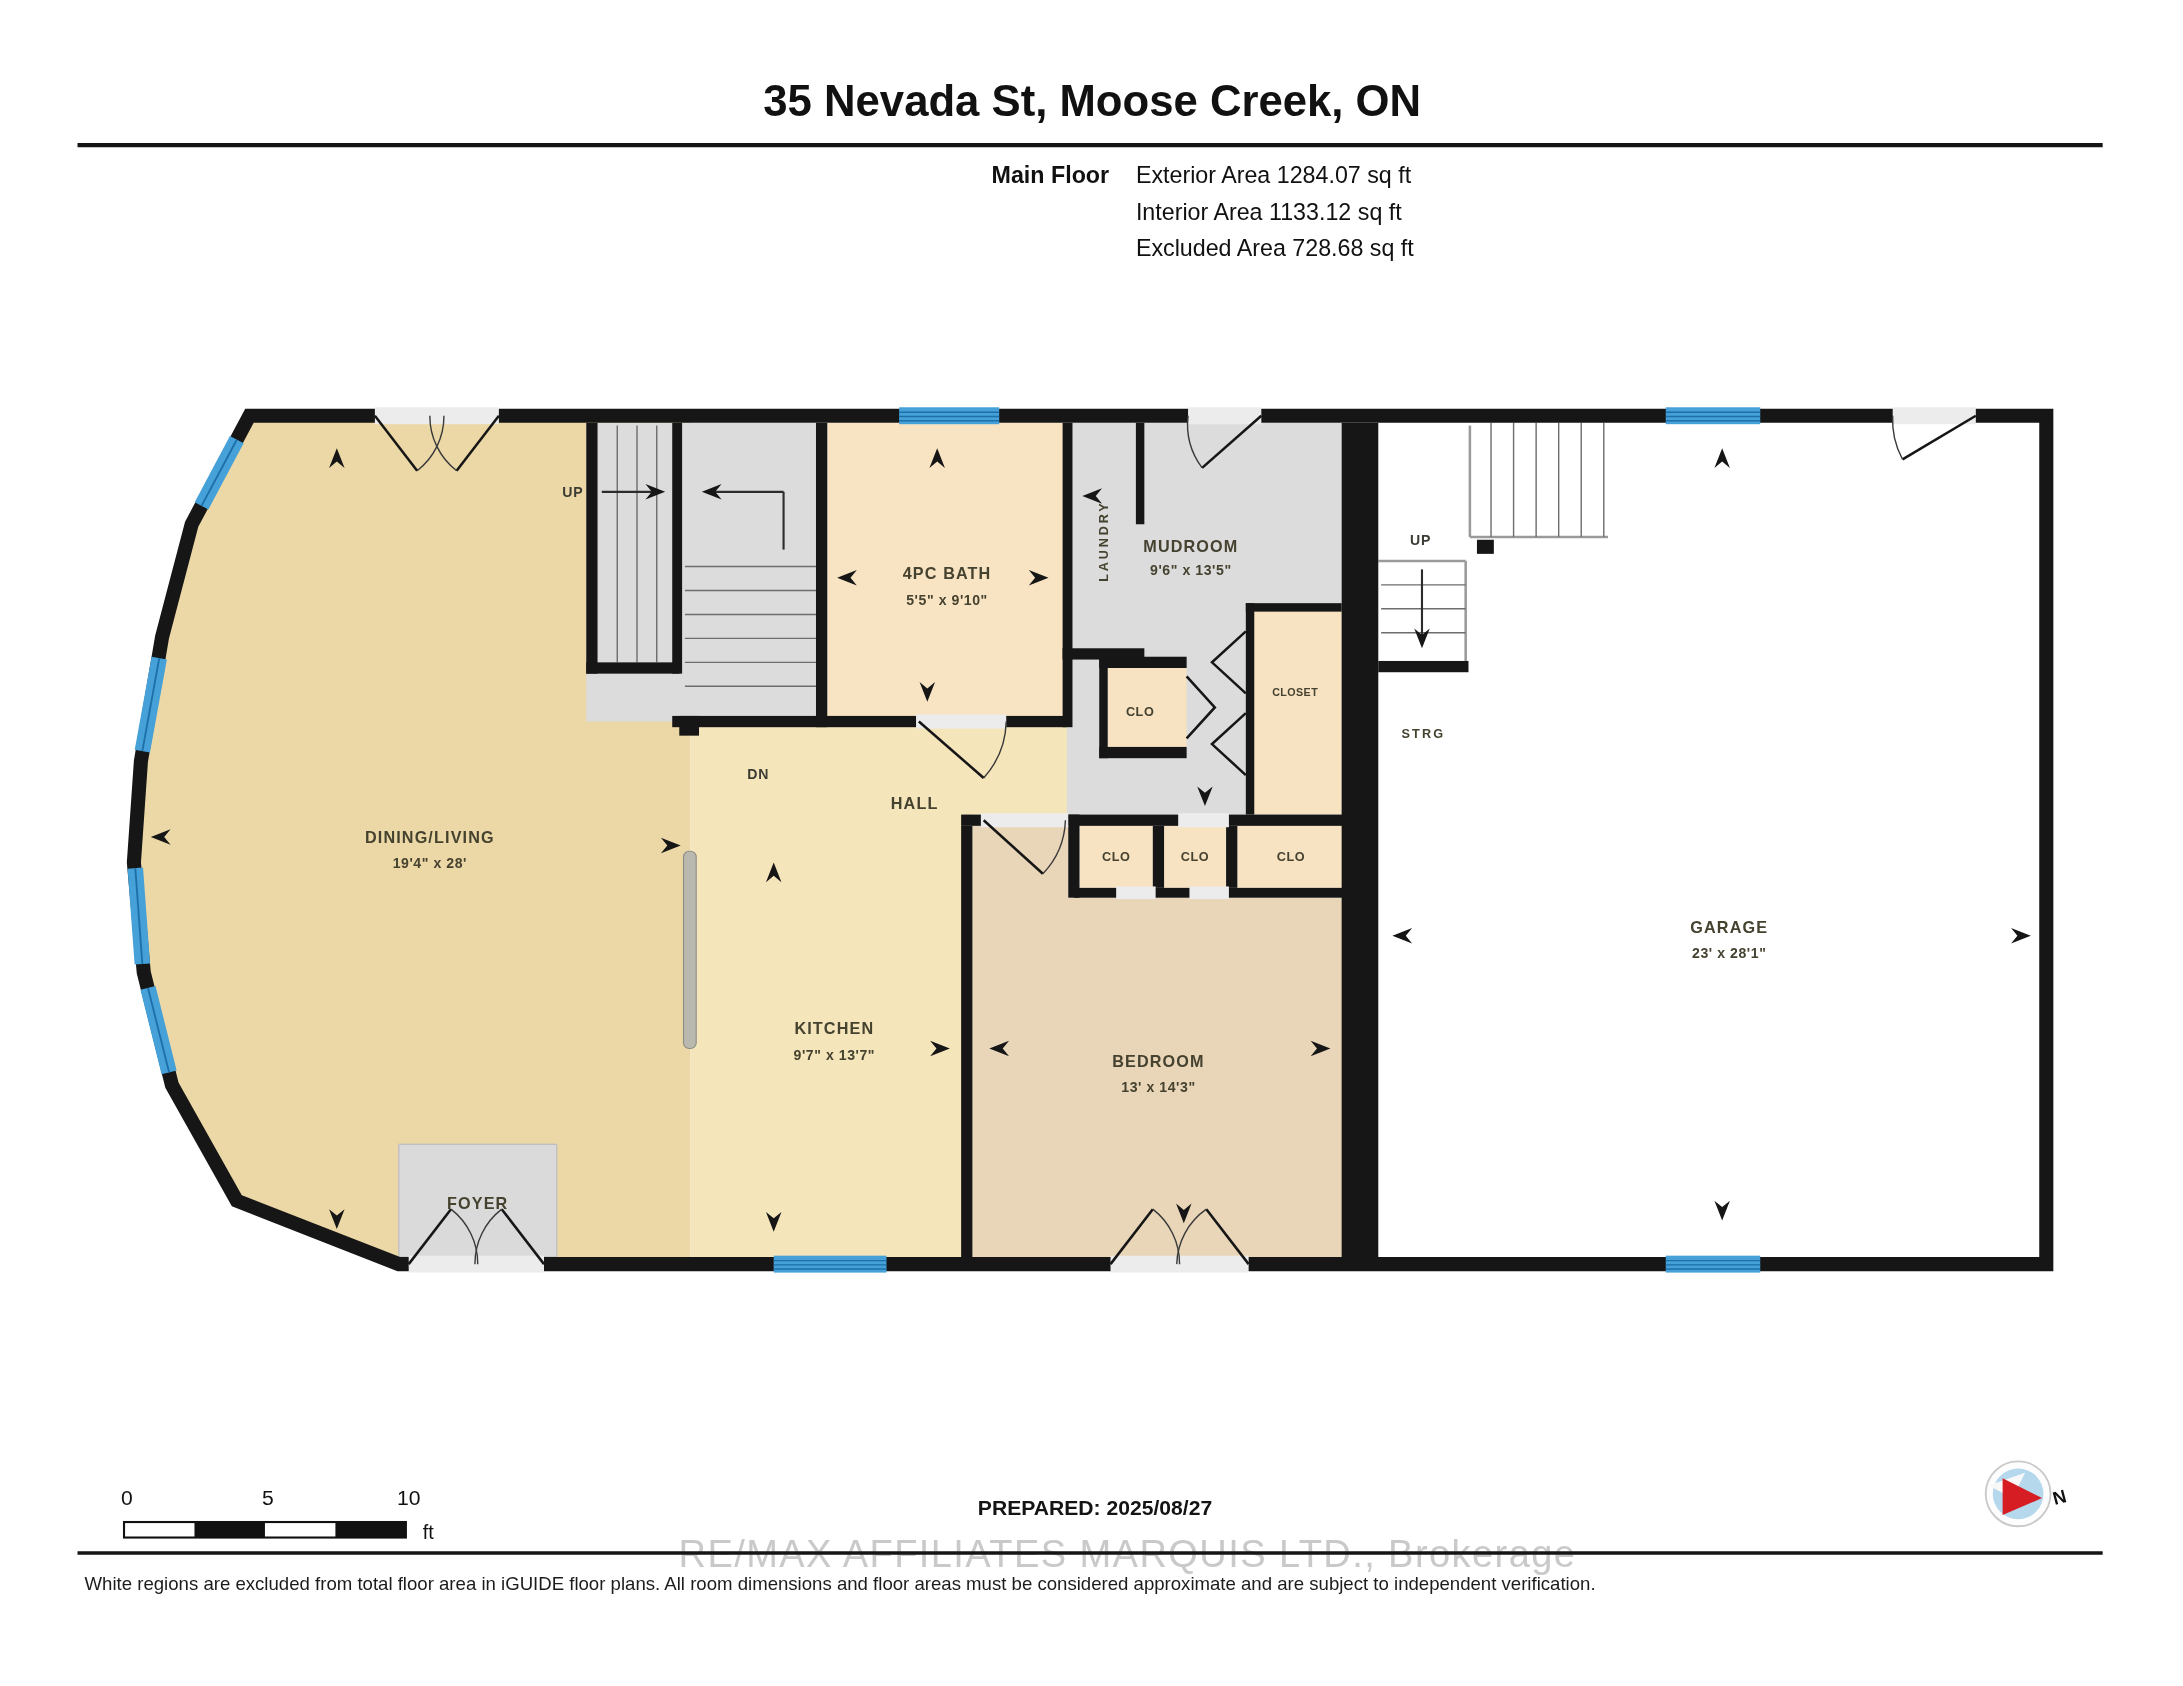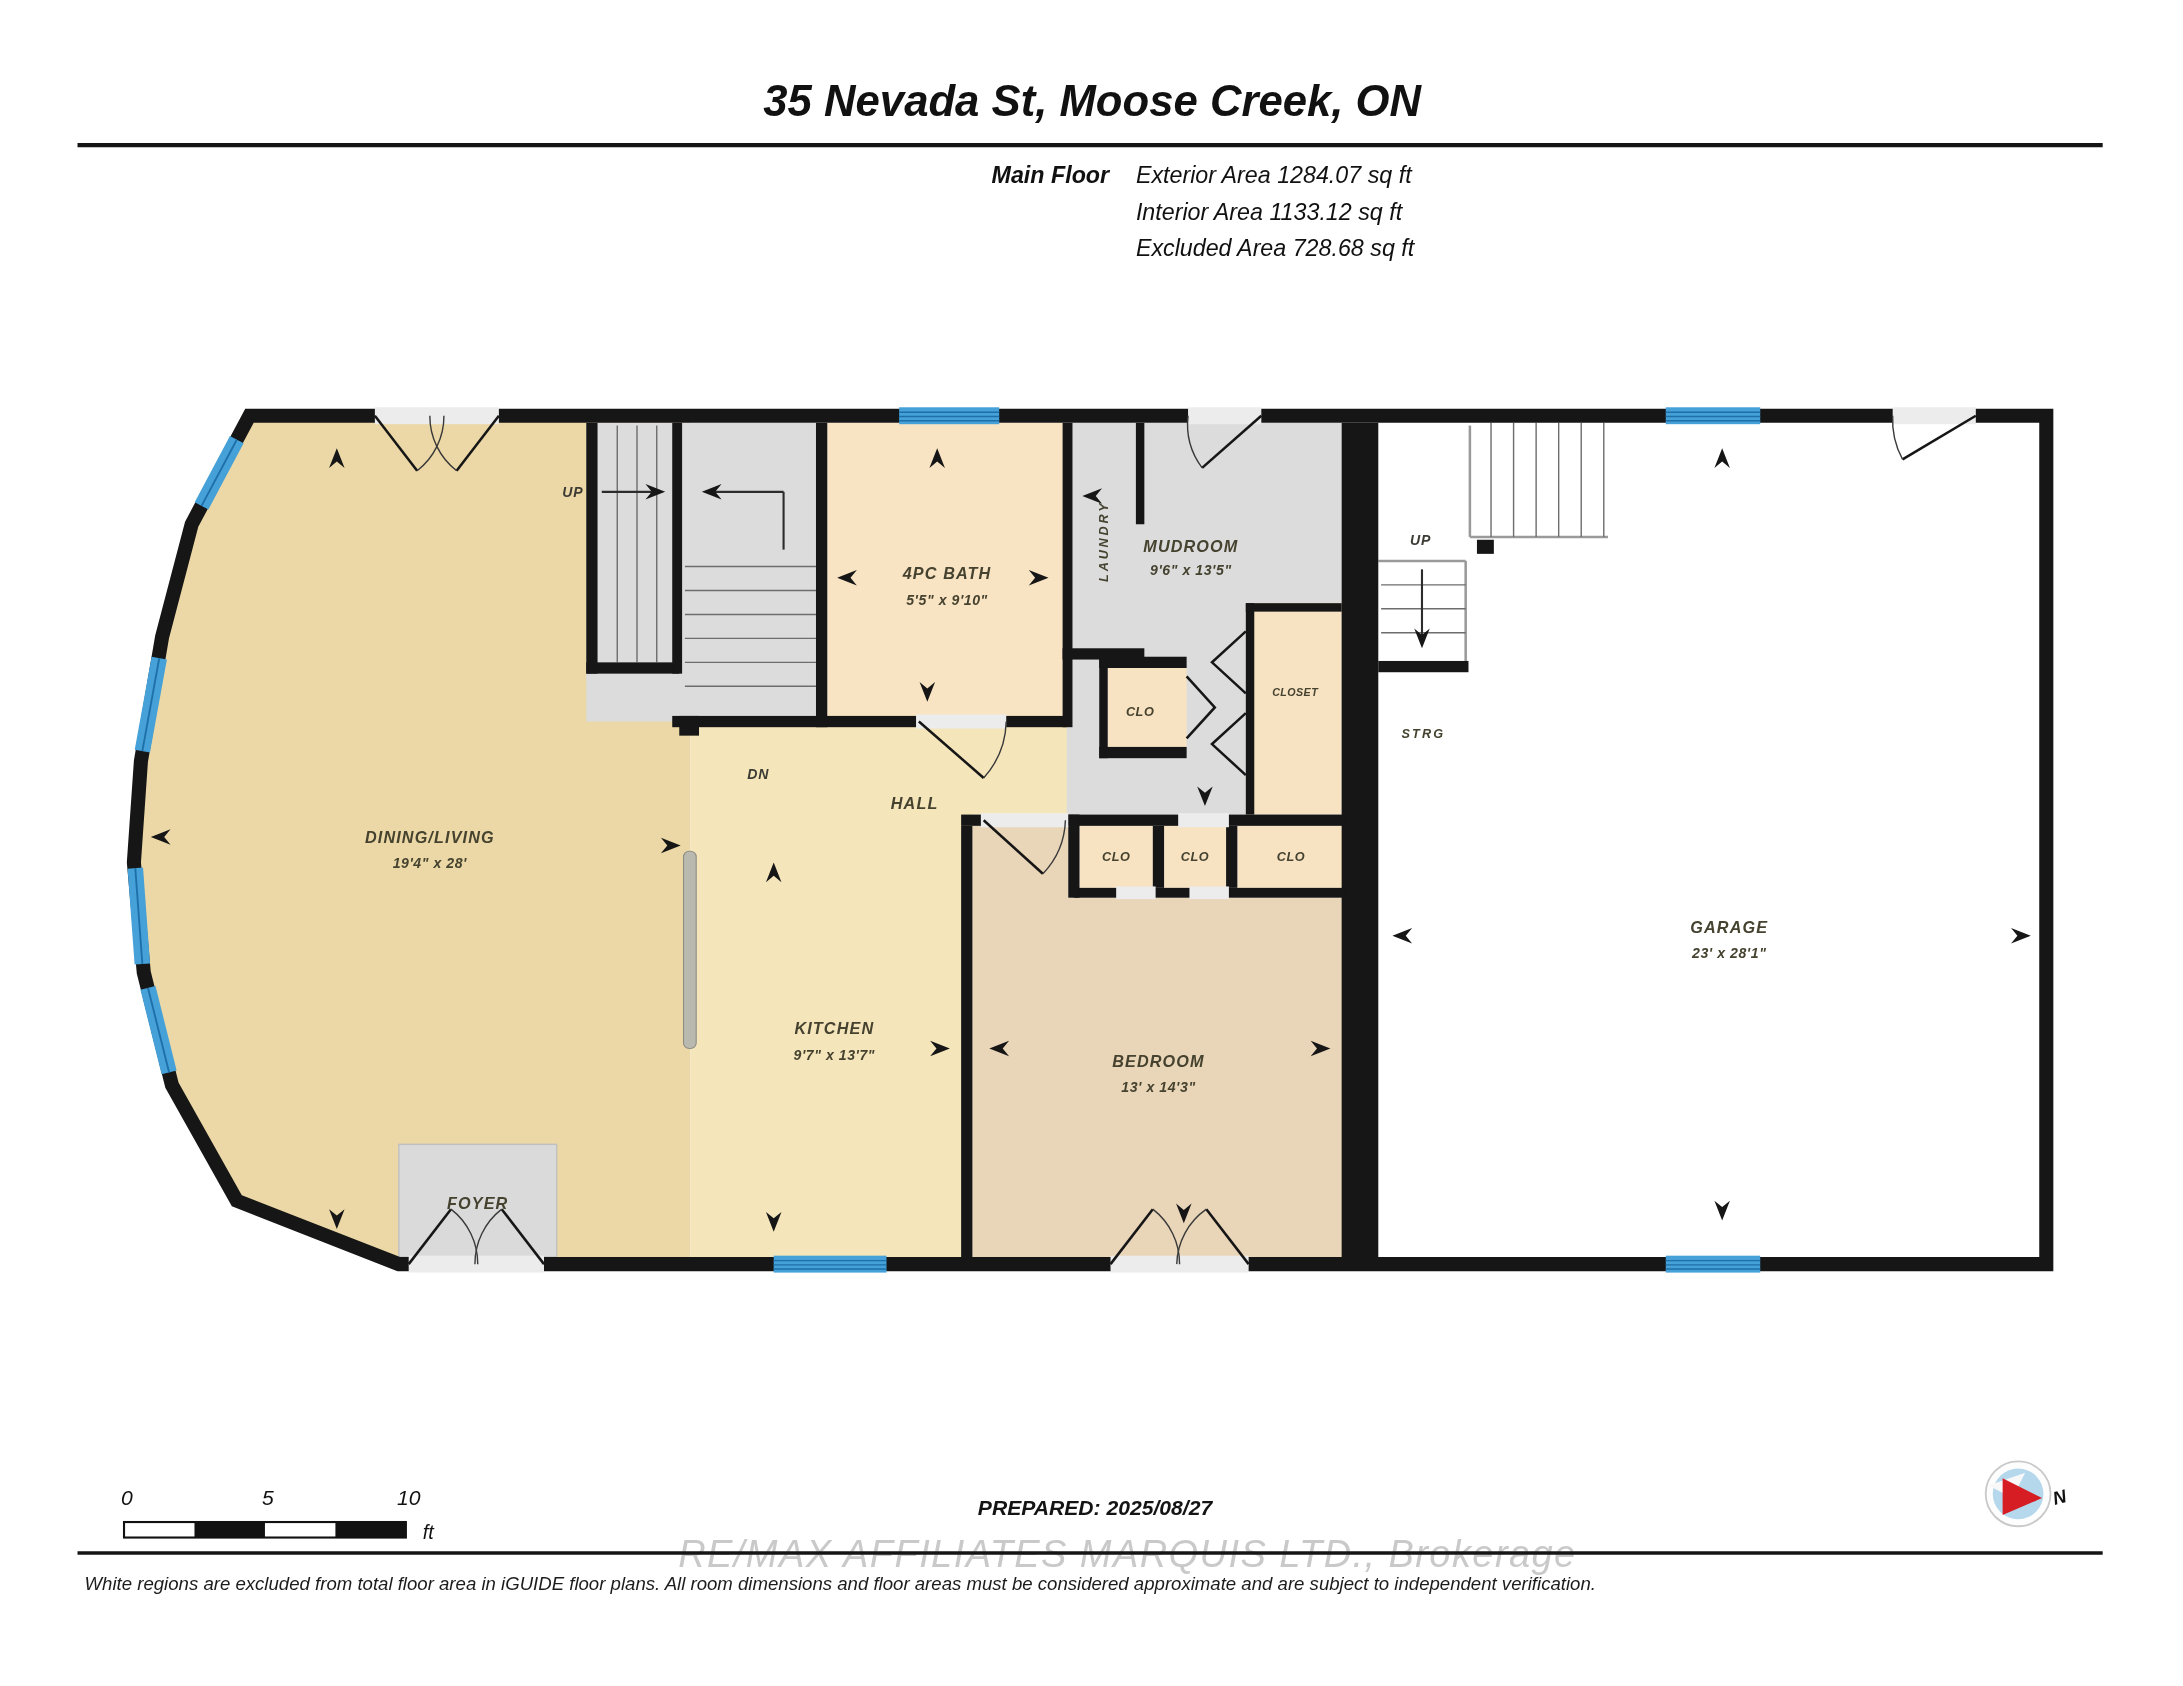--- a/index.html
+++ b/index.html
@@ -1,16 +1,16 @@
 <!DOCTYPE html>
 <html style="font-size:9px"><head>
 <meta charset="utf-8">
 <style>
   html,body{margin:0;padding:0;background:#ffffff;}
-  .page{width:100%;max-width:100%;background:#bef264;font-style:italic;}
+  .page{width:100%;max-width:100%;background:#bef264;}
   svg{display:block;width:100%;height:auto;background:#fff;
       font-family:"Liberation Sans", sans-serif;}
   .title{font-size:31px;font-weight:bold;fill:#111;}
   .rule{stroke:#151515;stroke-width:3;}
   .rule2{stroke:#151515;stroke-width:2.6;}
   .floor-label{font-size:16.5px;font-weight:bold;fill:#111;}
   .stat{font-size:16.5px;fill:#111;}
   .rl{font-size:11.5px;font-weight:600;fill:#45422f;letter-spacing:.8px;text-anchor:middle;}
   .rd{font-size:10px;font-weight:600;fill:#45422f;letter-spacing:.4px;text-anchor:middle;}
   .sm{font-size:9px;font-weight:600;fill:#45422f;letter-spacing:.4px;text-anchor:middle;}

